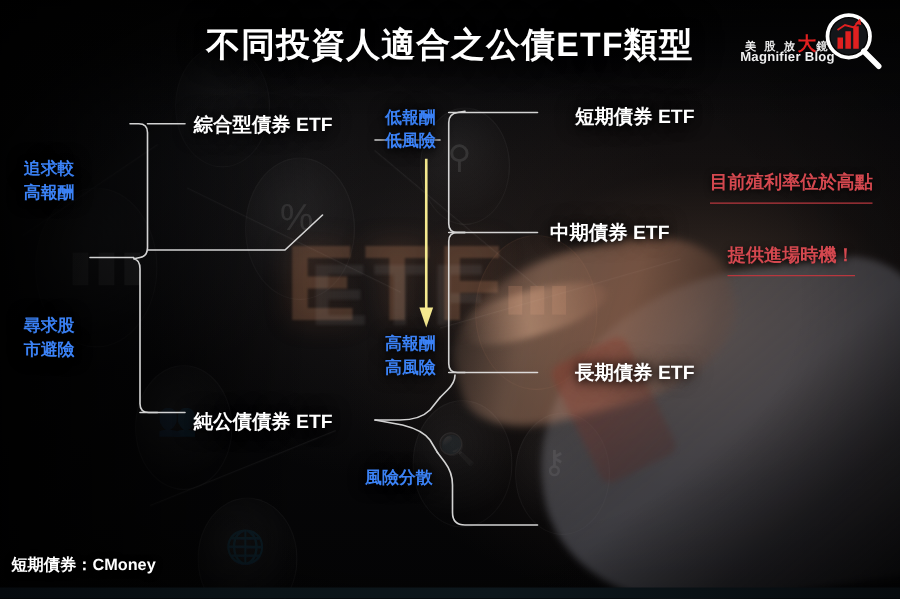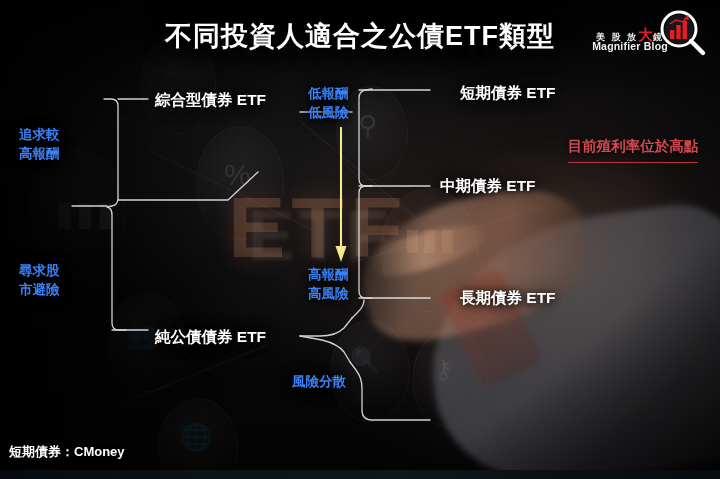--- a/index.html
+++ b/index.html
@@ -195,36 +195,37 @@
       <rect x="12" y="21" width="4.4" height="9" fill="#e02020"></rect>
       <rect x="18.3" y="16" width="4.4" height="14" fill="#e02020"></rect>
       <rect x="24.6" y="12" width="4.4" height="18" fill="#e02020"></rect>
       <polyline points="12,15 18,11 25,13 30,7" fill="none" stroke="#e02020" stroke-width="1.5"></polyline>
       <polygon points="30,6 31,11 26,10" fill="#e02020"></polygon>
     </svg>
   </div>
 
   <div class="ylab" style="left:19px;top:126px;">追求較
 高報酬</div>
-  <div class="ylab" style="left:19px;top:262px;">尋求股
+  <div class="ylab" style="left:19px;top:252px;">尋求股
 市避險</div>
 
   <div class="node sz15" style="left:155px;top:90px;">綜合型債券 ETF</div>
   <div class="node sz15" style="left:155px;top:327px;">純公債債券 ETF</div>
 
   <div class="ylab" style="left:308px;top:85px;text-align:center;">低報酬
 低風險</div>
   <div class="ylab" style="left:308px;top:266px;text-align:center;">高報酬
 高風險</div>
 
   <div class="ylab" style="left:292px;top:373px;">風險分散</div>
 
   <div class="node sz15" style="left:440px;top:83px;margin-left:20px;">短期債券 ETF</div>
   <div class="node sz15" style="left:440px;top:176px;">中期債券 ETF</div>
   <div class="node sz15" style="left:440px;top:288px;margin-left:20px;">長期債券 ETF</div>
 
   <div class="rednote" style="left:544px;top:104px;width:178px;">
     <span>目前殖利率位於高點</span><br>
+    <span>提供進場時機！</span>
   </div>
 
   <div class="source">短期債券：CMoney</div>
 
 </div>
 
 </body></html>

